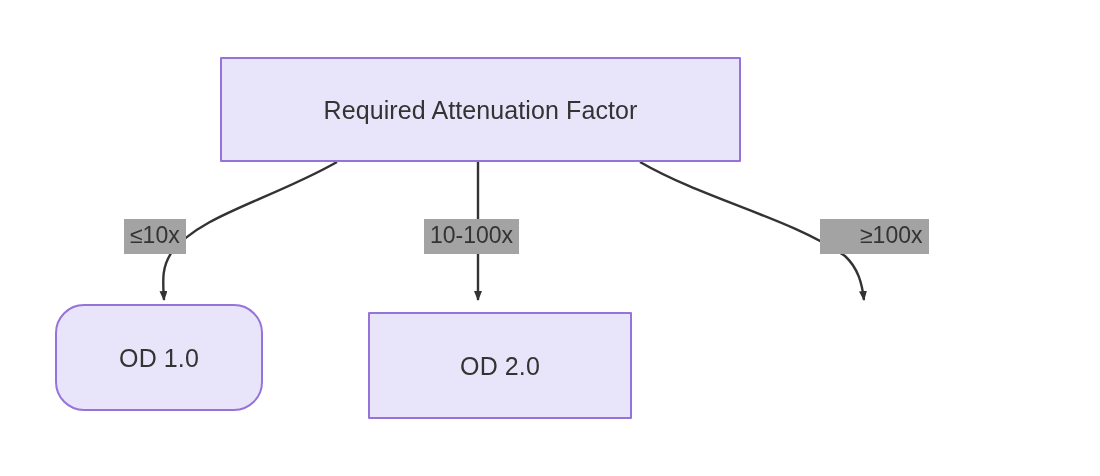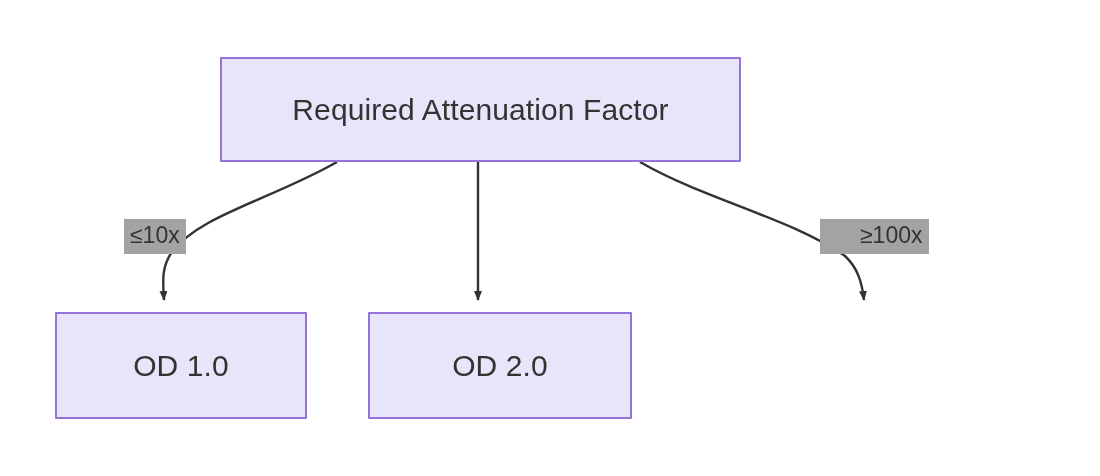--- a/index.html
+++ b/index.html
@@ -33,39 +33,40 @@
     background: #e8e5fa;
     border: 2px solid #9673d8;
     border-radius: 1px;
     display: flex;
     align-items: center;
     justify-content: center;
     z-index: 2;
   }
   .node-label {
     color: #333333;
-    font-size: 30px;
+    font-size: 25px;
     font-family: "Liberation Sans", sans-serif;
     font-weight: 400;
     line-height: 1.2;
     white-space: nowrap;
     text-align: left;
     letter-spacing: 0.1px;
   }
   #node-root {
     left: 220px;
     top: 57px;
     width: 521px;
     height: 105px;
   }
   #node-od1 {
     left: 55px;
-    top: 312px;
-    width: 252px;
+    top: 304px;
+    width: 208px;
     height: 107px;
+    border-radius: 29px;
   }
   #node-od2 {
     left: 368px;
     top: 312px;
     width: 264px;
     height: 107px;
   }
   #node-od3 {
     left: 688px;
     top: 312px;
@@ -125,16 +126,17 @@
     <span class="node-label">OD 1.0</span>
   </div>
 
   <div class="node" id="node-od2">
     <span class="node-label">OD 2.0</span>
   </div>
 
 
   <div class="edge-label" id="edge-label-low">≤10x</div>
 
+  <div class="edge-label" id="edge-label-mid">10-100x</div>
 
   <div class="edge-label" id="edge-label-high">≥100x</div>
 
 </div>
 
 </body></html>

